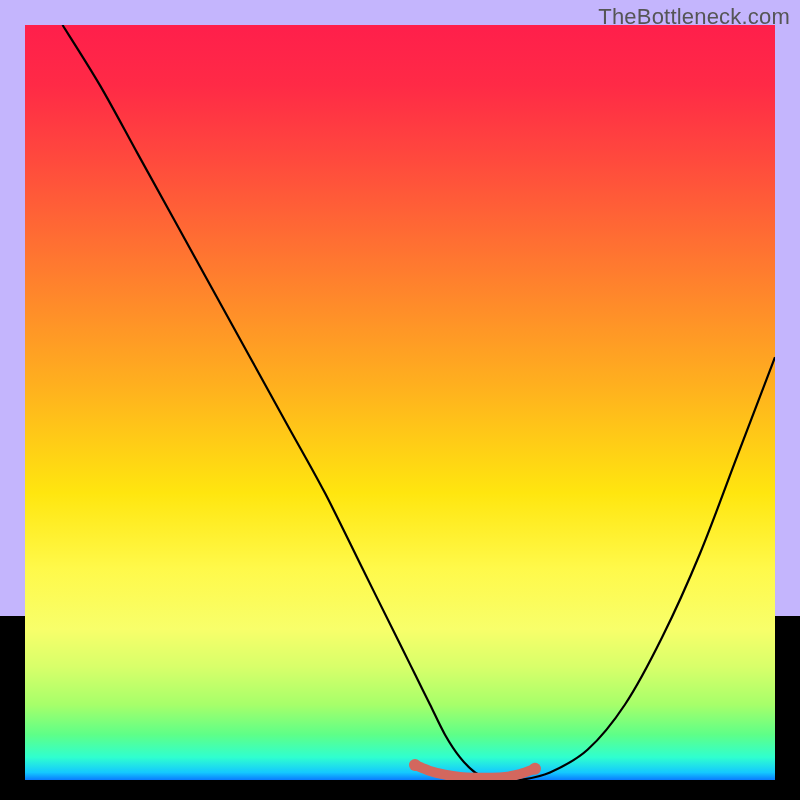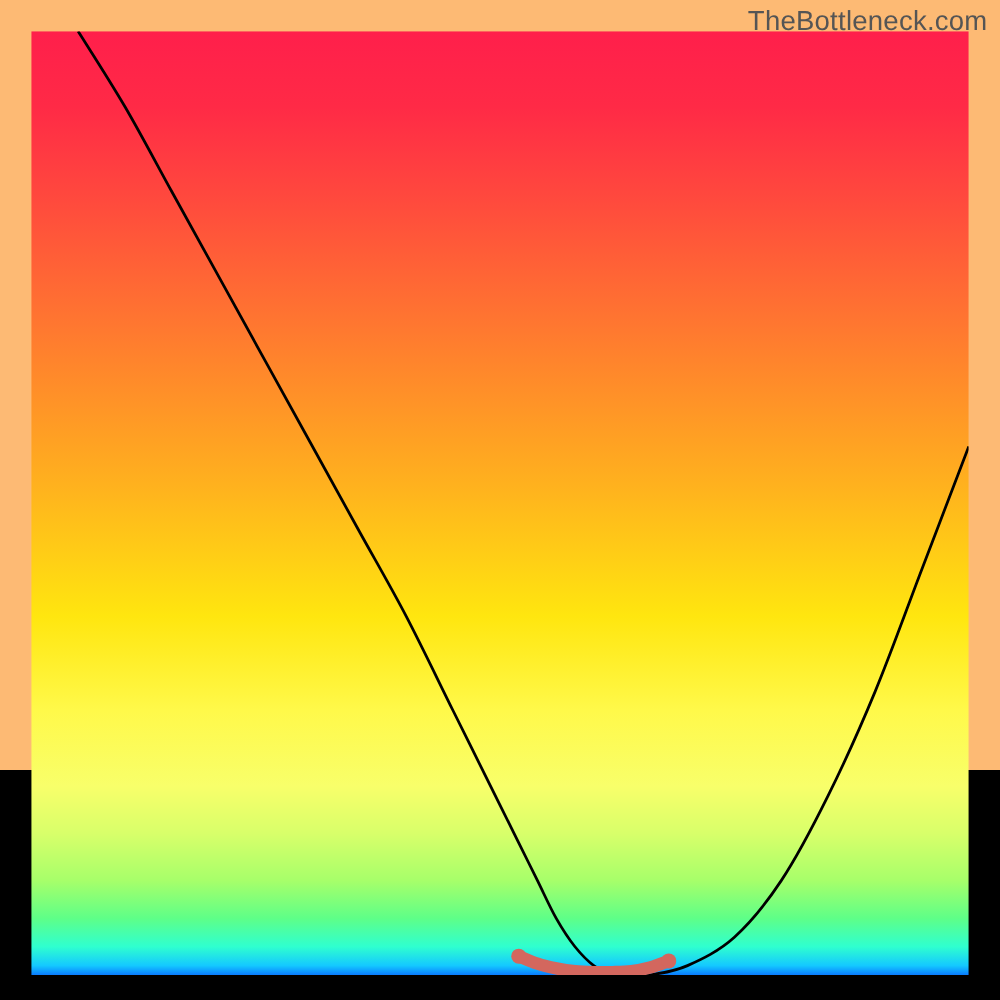--- a/index.html
+++ b/index.html
@@ -8,21 +8,21 @@
     width: 800px;
     height: 800px;
     background: #000;
     overflow: hidden;
     font-family: Arial, Helvetica, sans-serif;
   }
   .frame {
     position: relative;
     width: 800px;
     height: 616px;
-    background: #fdba74;
+    background: #c4b5fd;
     text-align: right;
   }
   .watermark {
     position: absolute;
     top: 4px;
     right: 10px;
     color: #555;
     font-size: 22px;
     font-weight: 500;
     letter-spacing: 0.2px;

